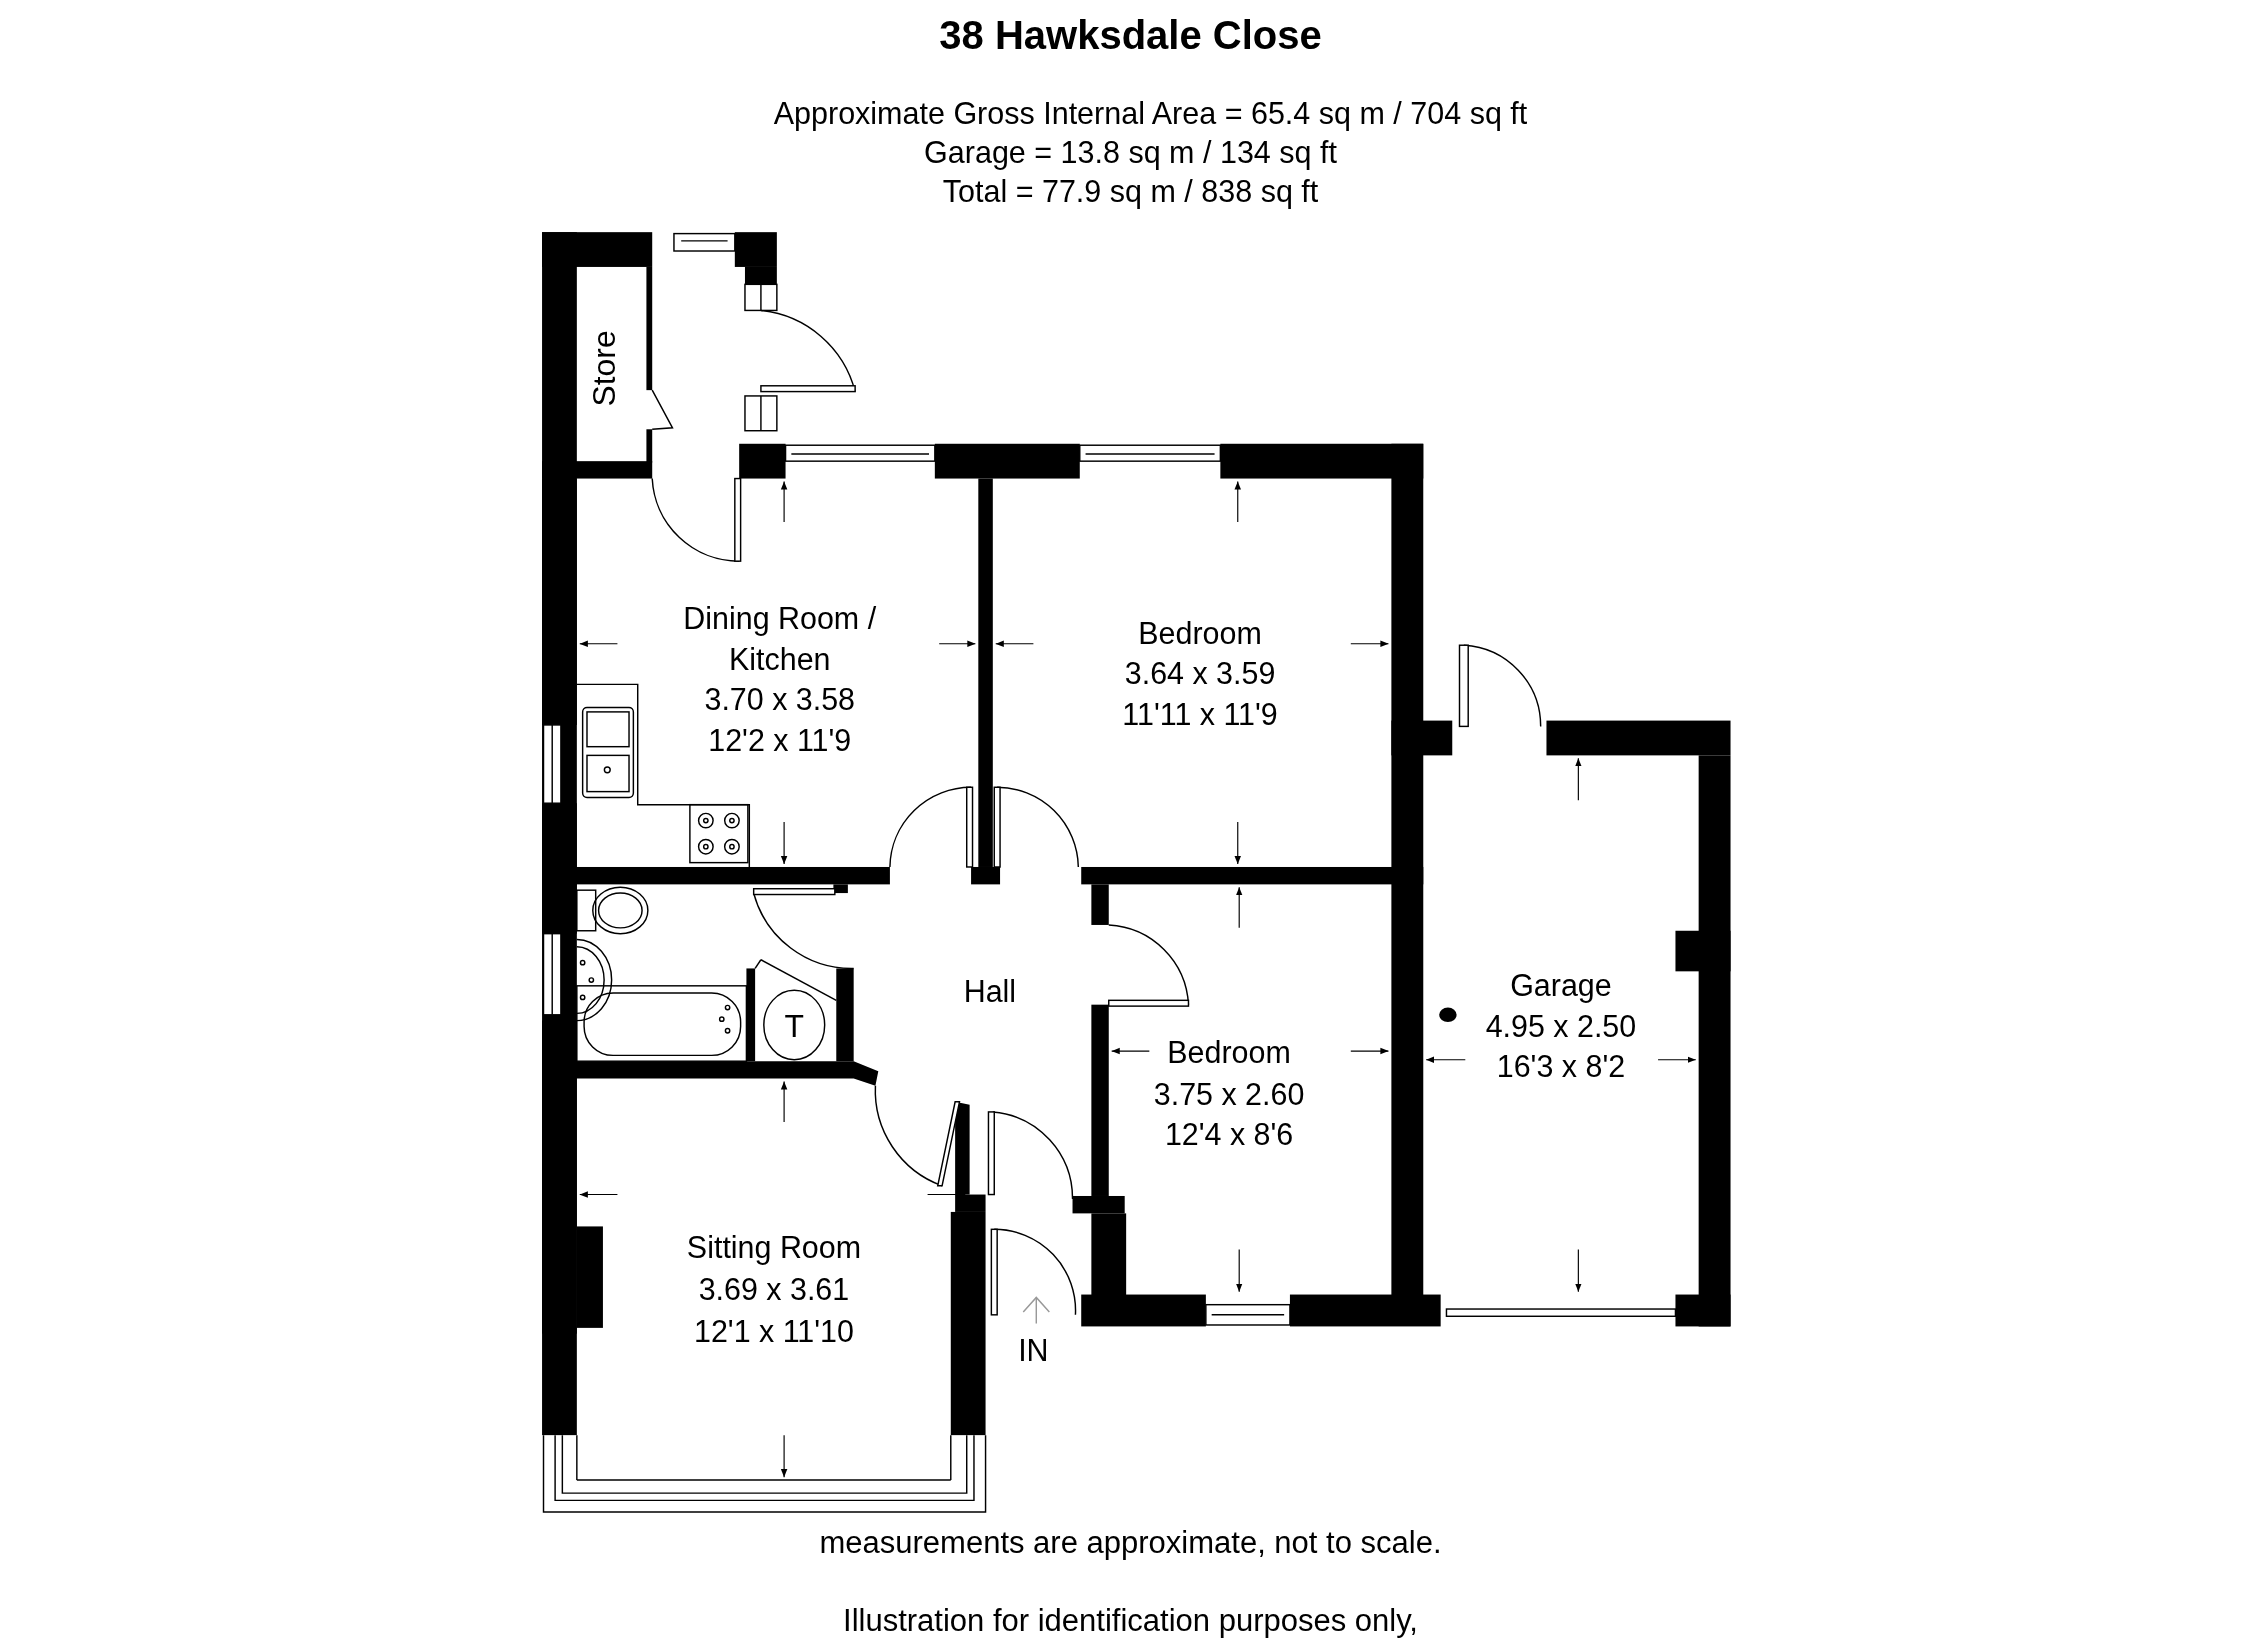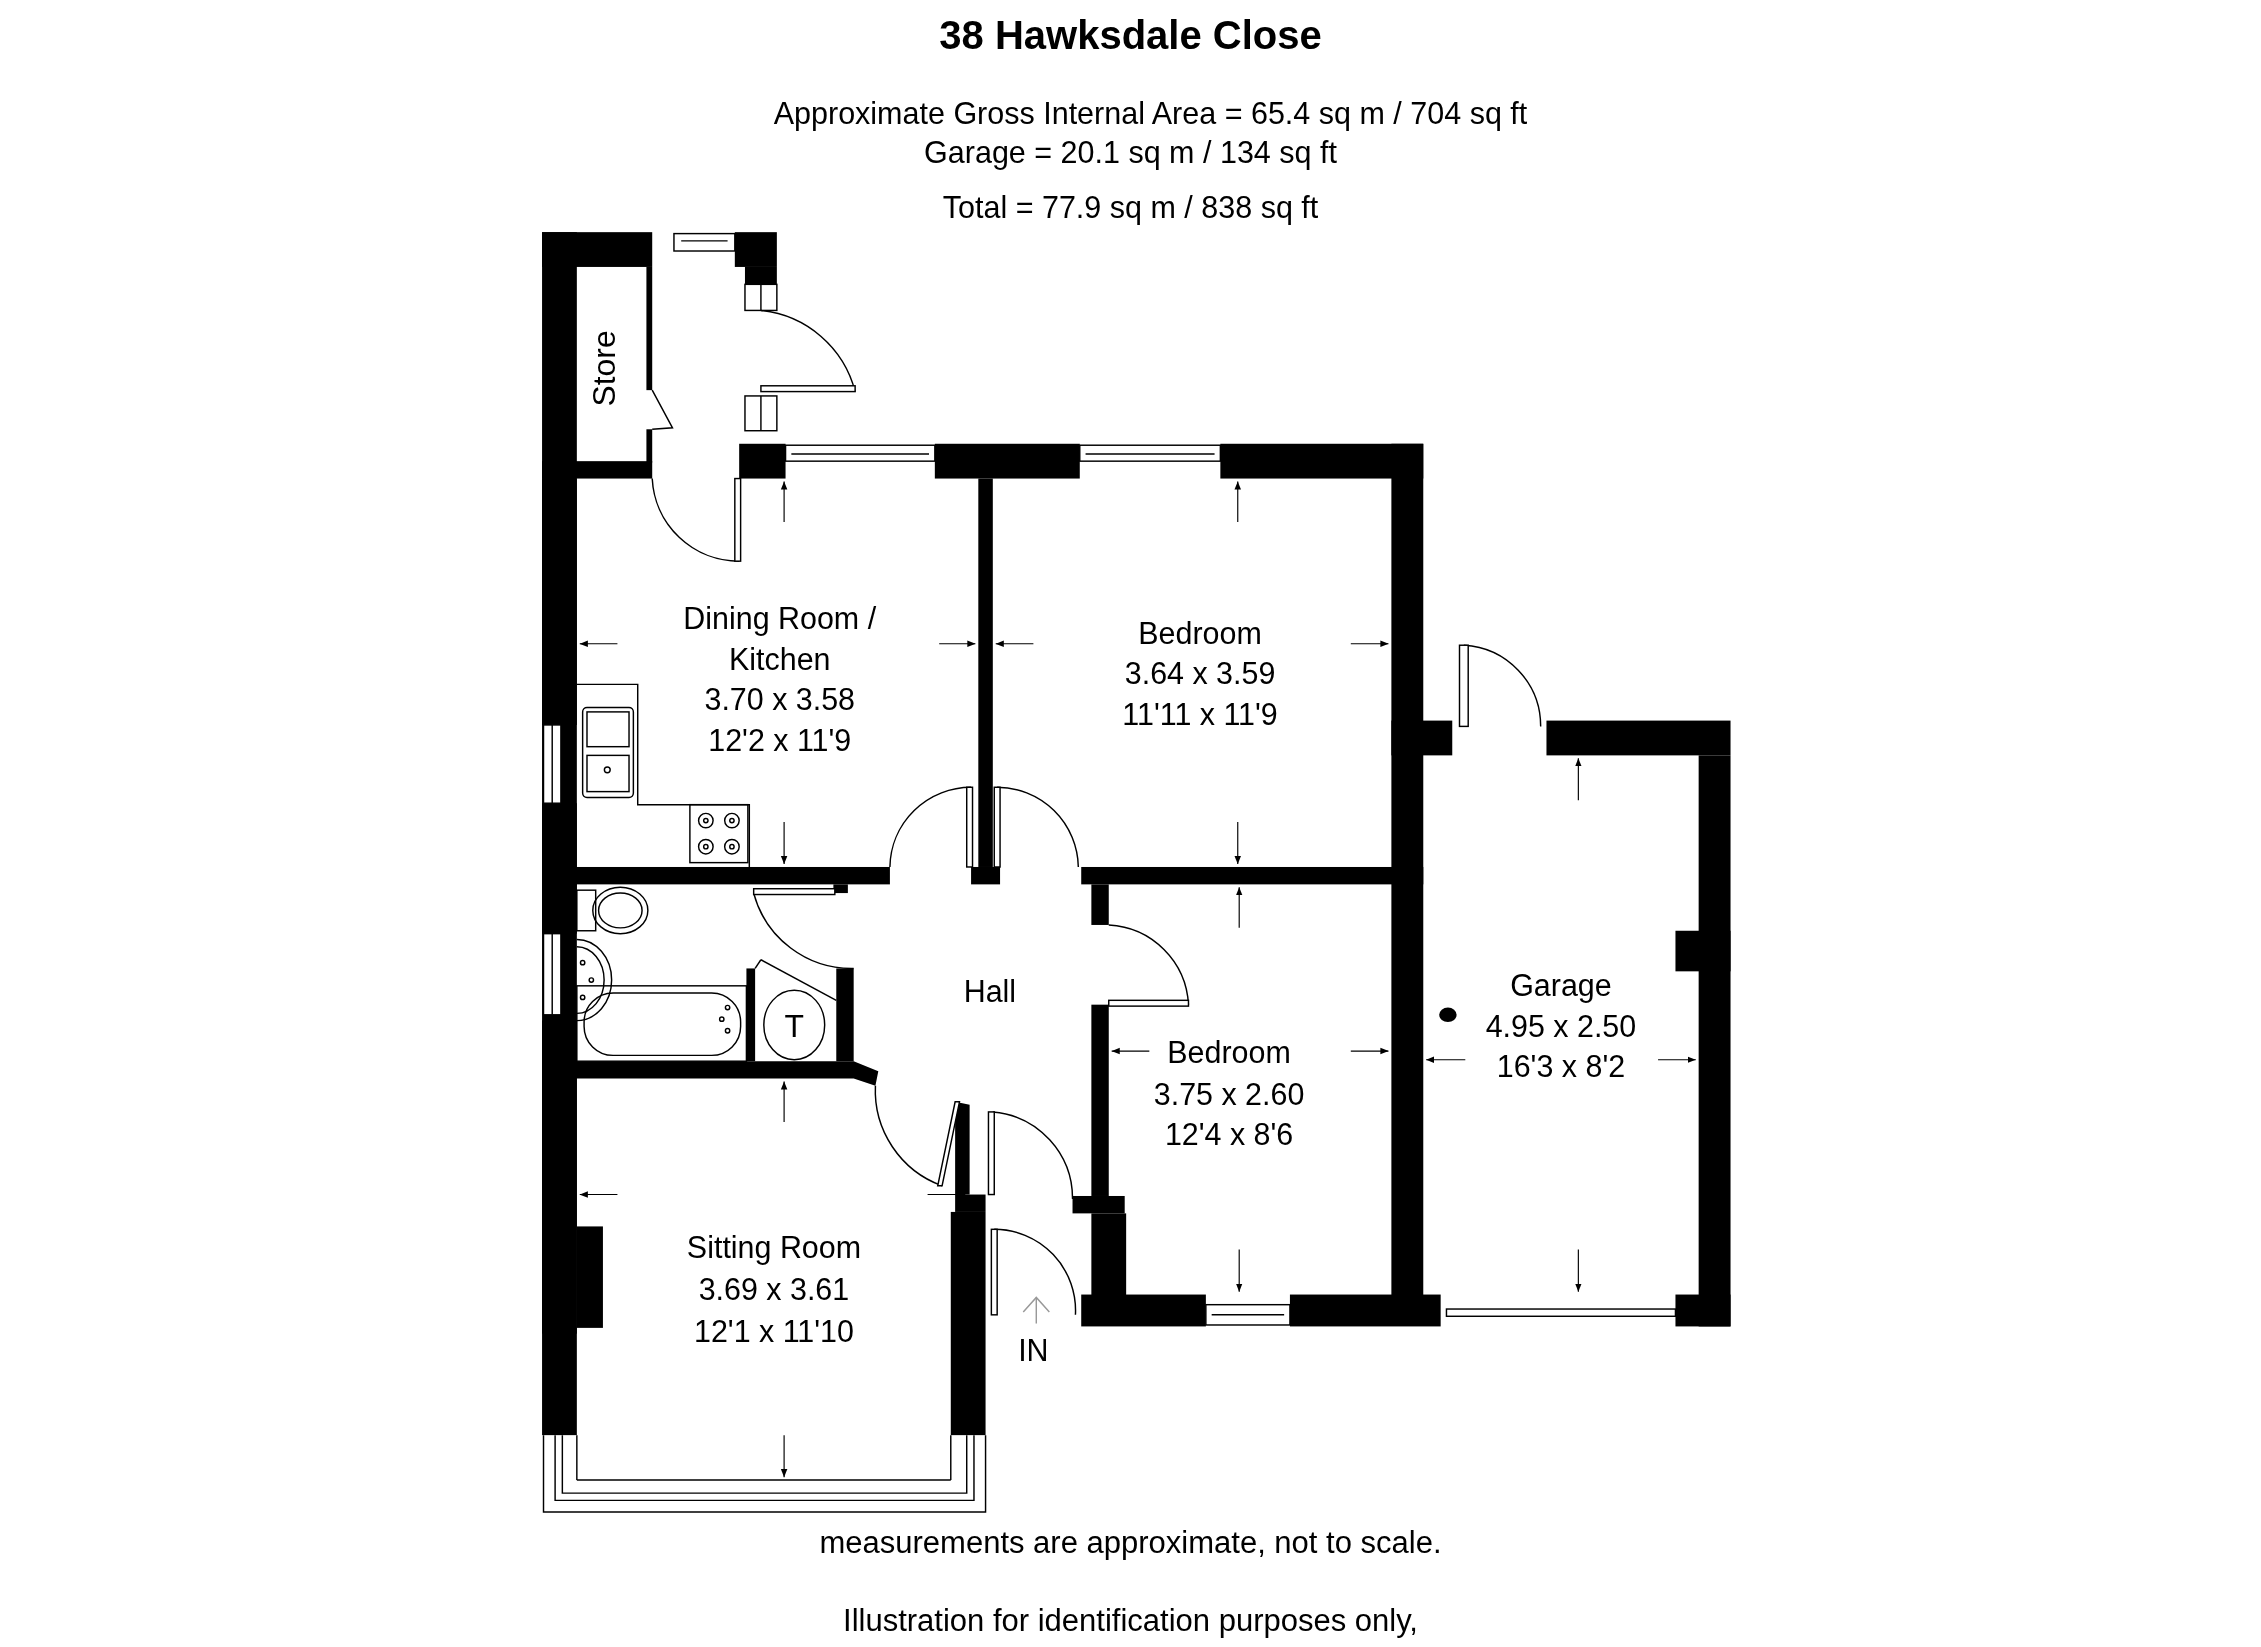--- a/index.html
+++ b/index.html
@@ -10,22 +10,22 @@
   .footer { position:absolute; left:0; width:100%; text-align:center; font-size:31px; }
   svg.plan { position:absolute; left:0; top:0; }
   .lbl { font-family:"Liberation Sans", sans-serif; fill:#000; }
 </style>
 </head>
 <body>
 
 <div class="header">
   <div class="title">38 Hawksdale Close</div>
   <div class="area-line" style="top:96px;padding-left:20px;">Approximate Gross Internal Area = 65.4 sq m / 704 sq ft</div>
-  <div class="area-line" style="top:135px;">Garage = 20.1 sq m / 134 sq ft</div>
-  <div class="area-line" style="top:174px;margin-top:16px;">Total = 77.9 sq m / 838 sq ft</div>
+  <div class="area-line" style="top:135px;">Garage = 13.8 sq m / 134 sq ft</div>
+  <div class="area-line" style="top:174px;">Total = 77.9 sq m / 838 sq ft</div>
 </div>
 
 <svg class="plan" width="2261" height="1647" viewBox="0 0 1560 1136" xmlns="http://www.w3.org/2000/svg">
   <defs>
     <marker id="ah" viewBox="0 0 10 10" refX="10" refY="5" markerWidth="7" markerHeight="7" orient="auto-start-reverse">
       <path d="M0,1 L10,5 L0,9 z" fill="#000"></path>
     </marker>
   </defs>
 
   <g fill="#000">

